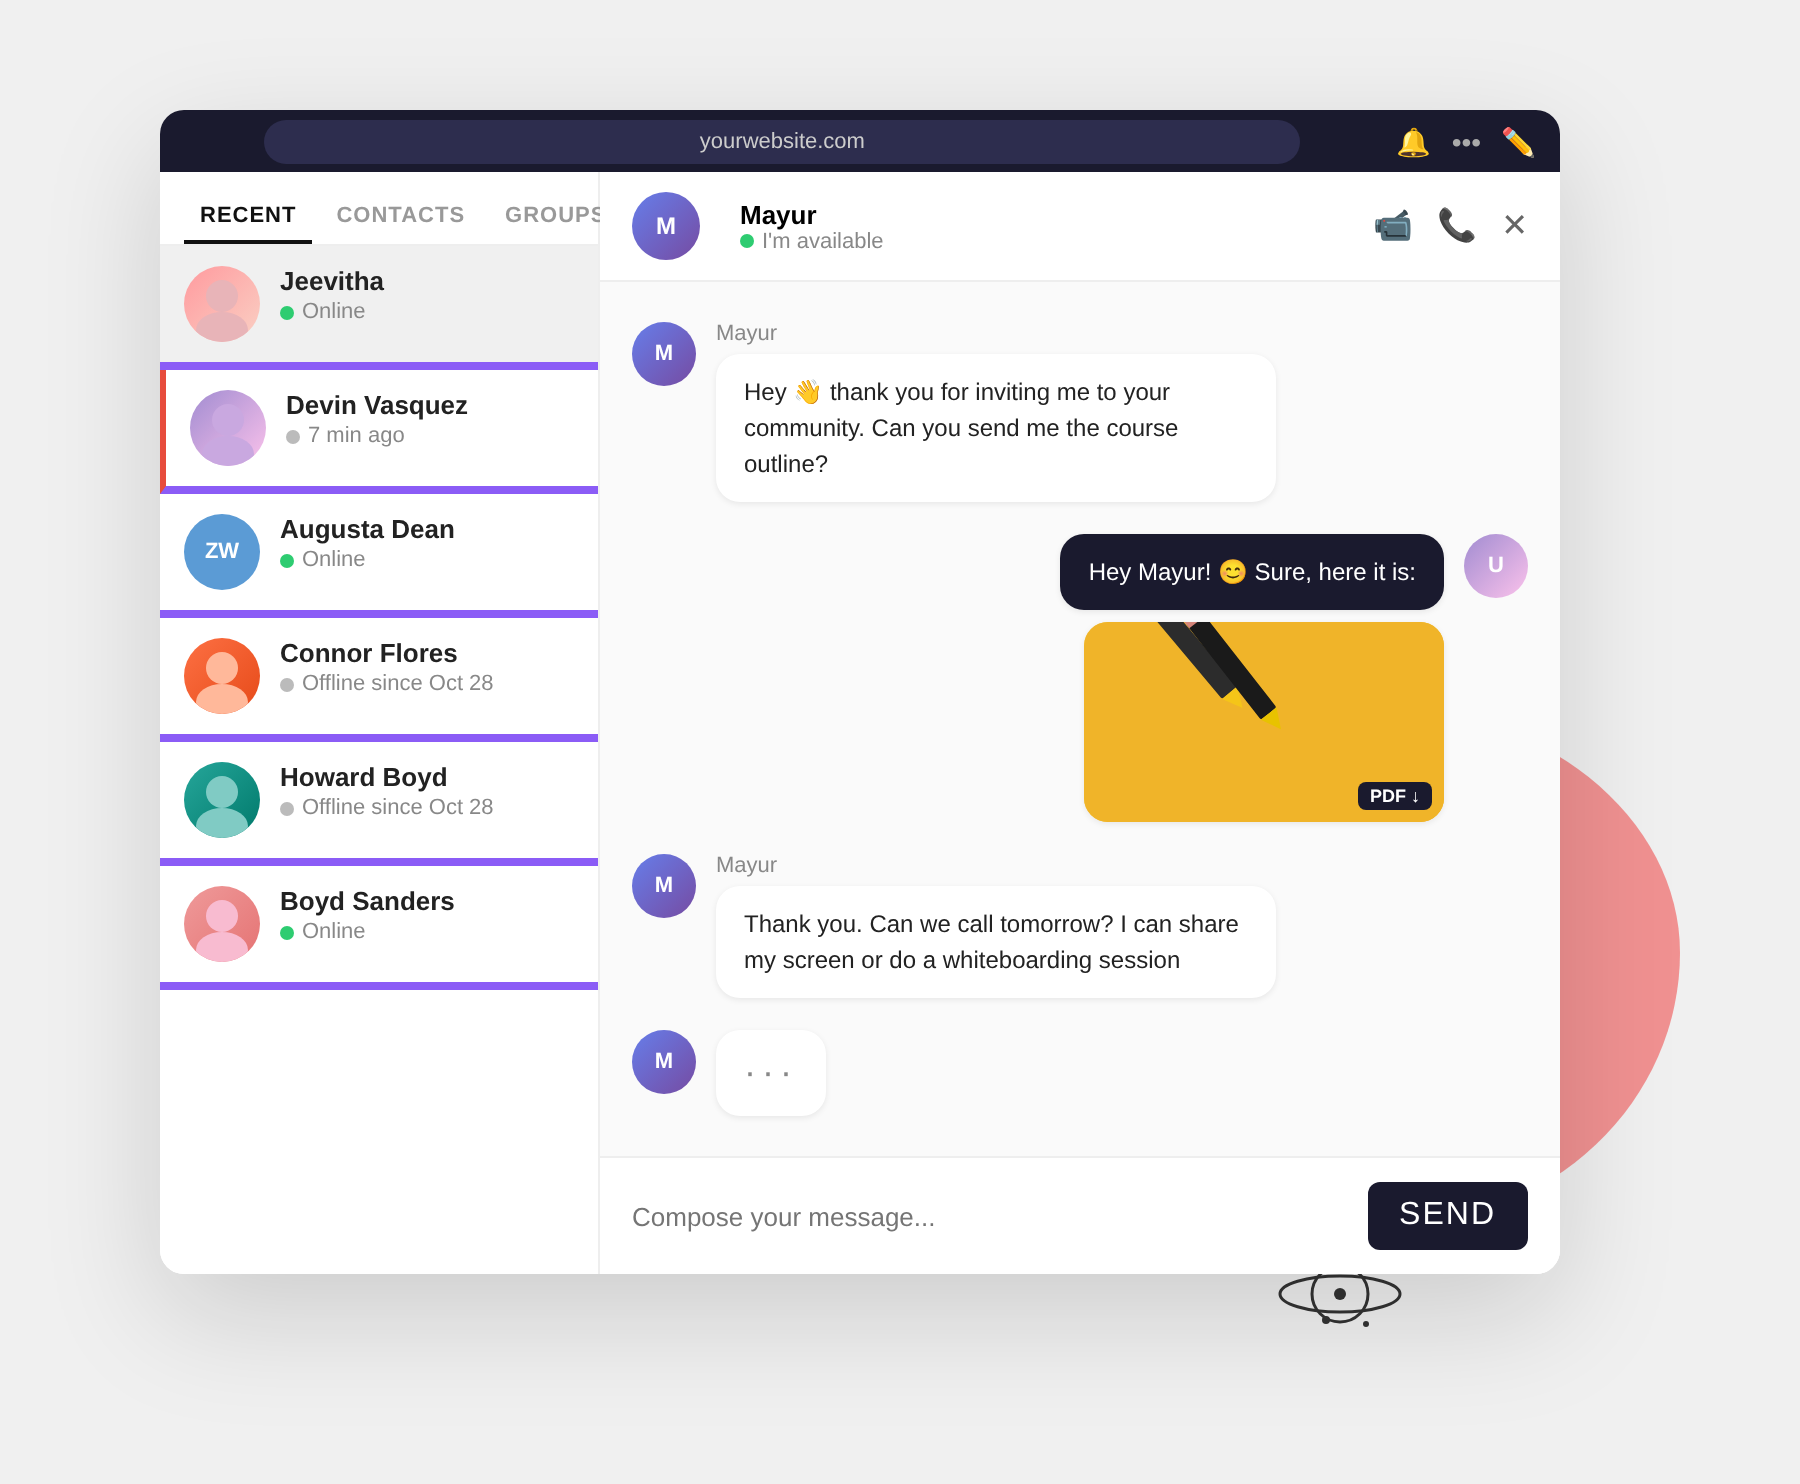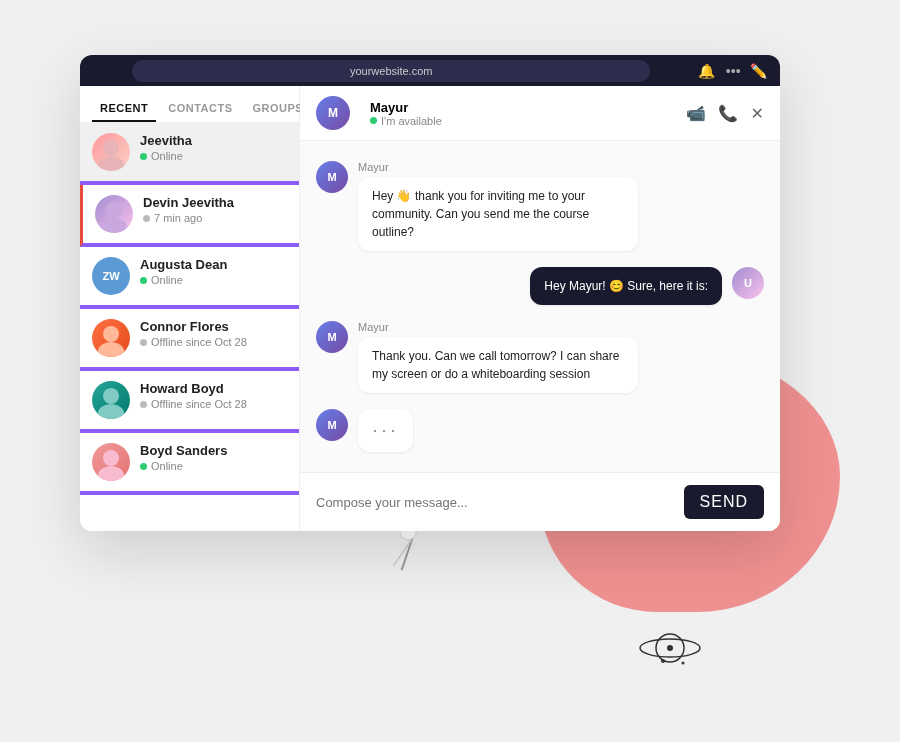--- a/index.html
+++ b/index.html
@@ -441,21 +441,21 @@
           </div>
 
           <div class="contact-item active-red" style="border-left: 3px solid #e74c3c;">
             <div class="avatar av-devin">
               <svg width="38" height="38" viewBox="0 0 38 38">
                   <circle cx="19" cy="15" r="8" fill="#c9a8e0"></circle>
                   <ellipse cx="19" cy="32" rx="13" ry="9" fill="#c9a8e0"></ellipse>
                 </svg>
             </div>
             <div class="contact-info">
-              <div class="contact-name">Devin Jeevitha</div>
+              <div class="contact-name">Devin Vasquez</div>
               <div class="contact-status">
                 <span class="status-dot offline"></span>
                 <span>7 min ago</span>
               </div>
             </div>
           </div>
 
 
           <div class="contact-item">
             <div class="avatar av-augusta" style="font-size:11px;font-weight:700;">ZW</div>
@@ -544,20 +544,43 @@
             <div class="msg-content">
               <div class="msg-sender">Mayur</div>
               <div class="msg-bubble">Hey 👋 thank you for inviting me to your community. Can you send me the course outline?</div>
             </div>
           </div>
 
           <div class="message-group right">
             <div class="msg-avatar" style="width:32px;height:32px;border-radius:50%;background:linear-gradient(135deg,#a18cd1,#fbc2eb);flex-shrink:0;display:flex;align-items:center;justify-content:center;font-size:11px;color:#fff;font-weight:600;">U</div>
             <div class="msg-content" style="align-items:flex-end;display:flex;flex-direction:column;">
               <div class="msg-bubble dark">Hey Mayur! 😊 Sure, here it is:</div>
+              <div class="msg-image-card" style="margin-top:6px;">
+                <div class="msg-image">
+
+                  <svg width="180" height="100" viewBox="0 0 180 100">
+                    <rect width="180" height="100" fill="#f0b429"></rect>
+
+                    <g transform="translate(60,20) rotate(-40)">
+                      <rect x="-5" y="-40" width="10" height="60" fill="#2c2c2c" rx="1"></rect>
+                      <polygon points="-5,20 5,20 0,30" fill="#f5c518"></polygon>
+                      <rect x="-5" y="-44" width="10" height="6" fill="#e8a090"></rect>
+                      <rect x="-5" y="-50" width="10" height="6" fill="#888"></rect>
+                    </g>
+
+                    <g transform="translate(80,30) rotate(-38)">
+                      <rect x="-5" y="-40" width="10" height="60" fill="#1a1a1a" rx="1"></rect>
+                      <polygon points="-5,20 5,20 0,30" fill="#e8c200"></polygon>
+                      <rect x="-5" y="-44" width="10" height="6" fill="#d4857a"></rect>
+                      <rect x="-5" y="-50" width="10" height="6" fill="#666"></rect>
+                    </g>
+                  </svg>
+                  <div class="pdf-badge">PDF ↓</div>
+                </div>
+              </div>
             </div>
           </div>
 
           <div class="message-group">
             <div class="msg-avatar" style="width:32px;height:32px;border-radius:50%;background:linear-gradient(135deg,#667eea,#764ba2);flex-shrink:0;display:flex;align-items:center;justify-content:center;font-size:11px;color:#fff;font-weight:600;">M</div>
             <div class="msg-content">
               <div class="msg-sender">Mayur</div>
               <div class="msg-bubble">Thank you. Can we call tomorrow? I can share my screen or do a whiteboarding session</div>
             </div>
           </div>

